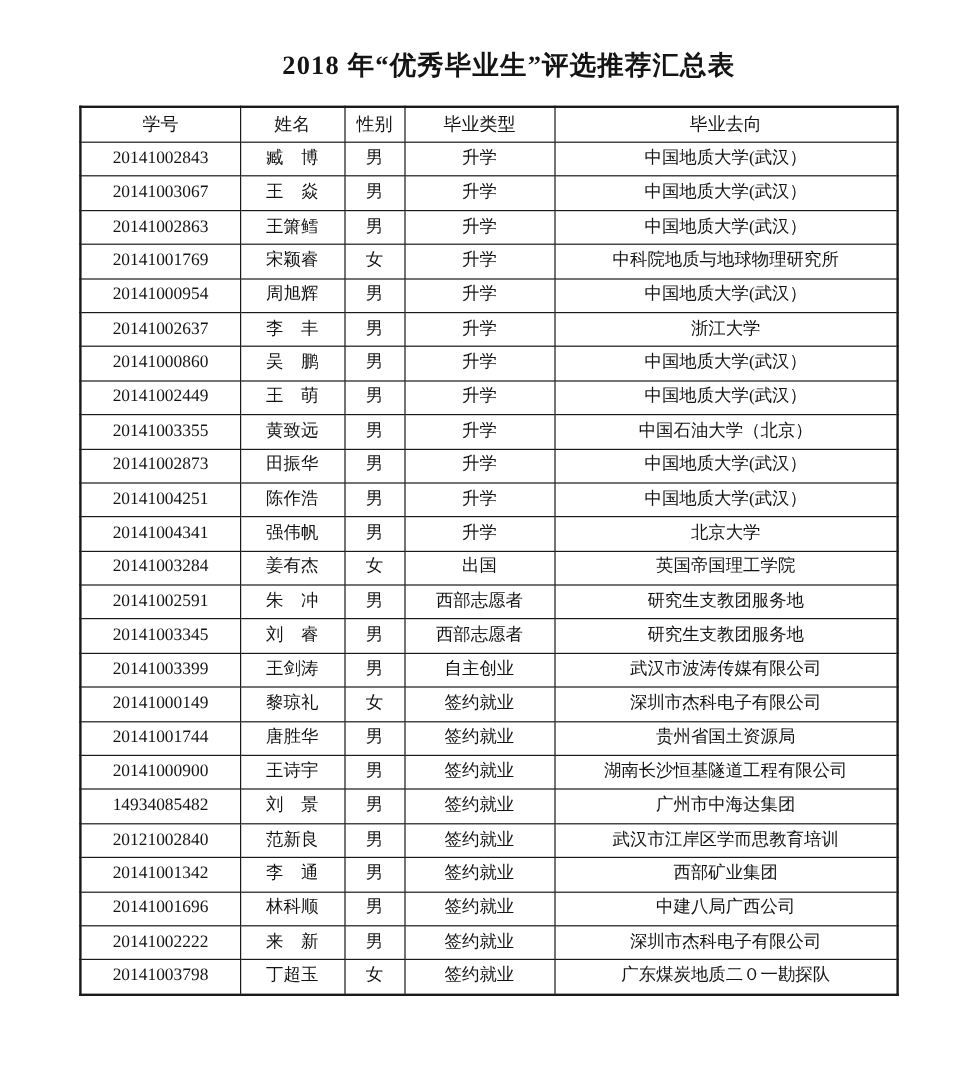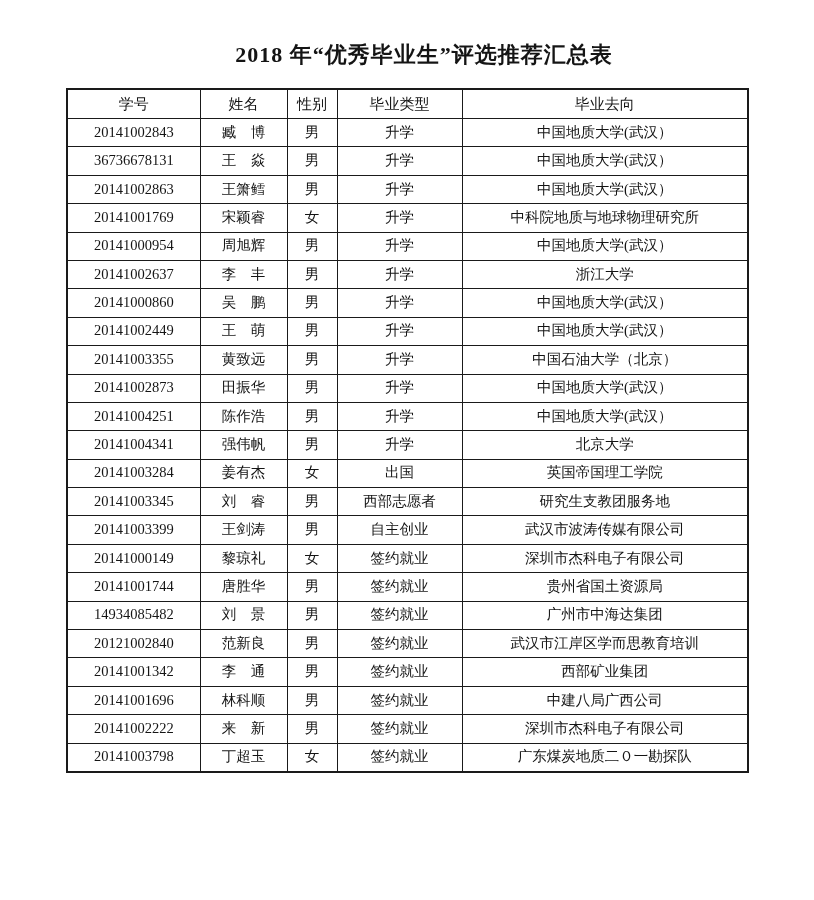--- a/index.html
+++ b/index.html
@@ -83,21 +83,21 @@
     </thead>
     <tbody id="table-body">
         <tr>
           <td>20141002843</td>
           <td>臧　博</td>
           <td>男</td>
           <td>升学</td>
           <td>中国地质大学(武汉）</td>
         </tr>
         <tr>
-          <td>36736678131</td>
+          <td>20141003067</td>
           <td>王　焱</td>
           <td>男</td>
           <td>升学</td>
           <td>中国地质大学(武汉）</td>
         </tr>
         <tr>
           <td>20141002863</td>
           <td>王箫鳕</td>
           <td>男</td>
           <td>升学</td>
@@ -167,20 +167,27 @@
           <td>北京大学</td>
         </tr>
         <tr>
           <td>20141003284</td>
           <td>姜有杰</td>
           <td>女</td>
           <td>出国</td>
           <td>英国帝国理工学院</td>
         </tr>
         <tr>
+          <td>20141002591</td>
+          <td>朱　冲</td>
+          <td>男</td>
+          <td>西部志愿者</td>
+          <td>研究生支教团服务地</td>
+        </tr>
+        <tr>
           <td>20141003345</td>
           <td>刘　睿</td>
           <td>男</td>
           <td>西部志愿者</td>
           <td>研究生支教团服务地</td>
         </tr>
         <tr>
           <td>20141003399</td>
           <td>王剑涛</td>
           <td>男</td>
@@ -193,20 +200,27 @@
           <td>女</td>
           <td>签约就业</td>
           <td>深圳市杰科电子有限公司</td>
         </tr>
         <tr>
           <td>20141001744</td>
           <td>唐胜华</td>
           <td>男</td>
           <td>签约就业</td>
           <td>贵州省国土资源局</td>
+        </tr>
+        <tr>
+          <td>20141000900</td>
+          <td>王诗宇</td>
+          <td>男</td>
+          <td>签约就业</td>
+          <td>湖南长沙恒基隧道工程有限公司</td>
         </tr>
         <tr>
           <td>14934085482</td>
           <td>刘　景</td>
           <td>男</td>
           <td>签约就业</td>
           <td>广州市中海达集团</td>
         </tr>
         <tr>
           <td>20121002840</td>

